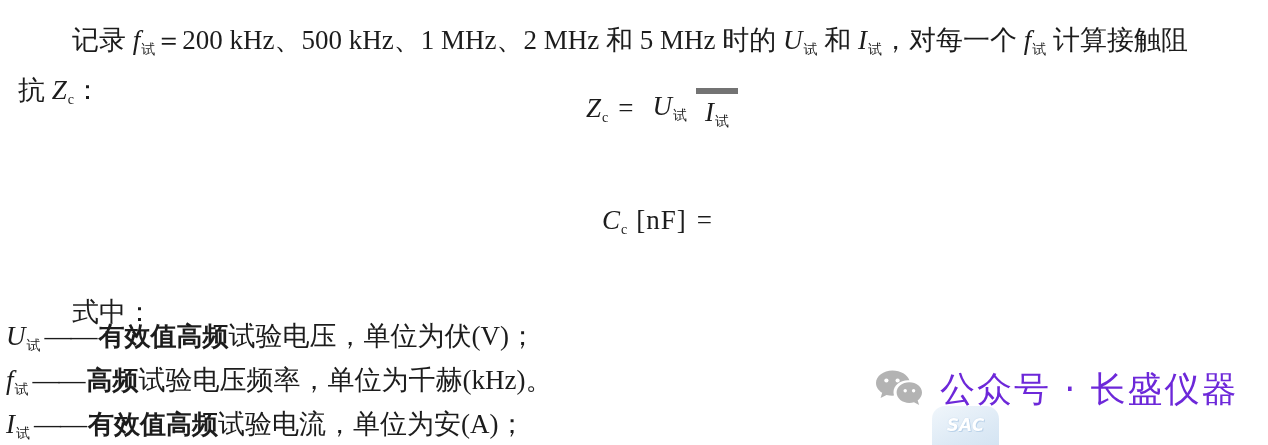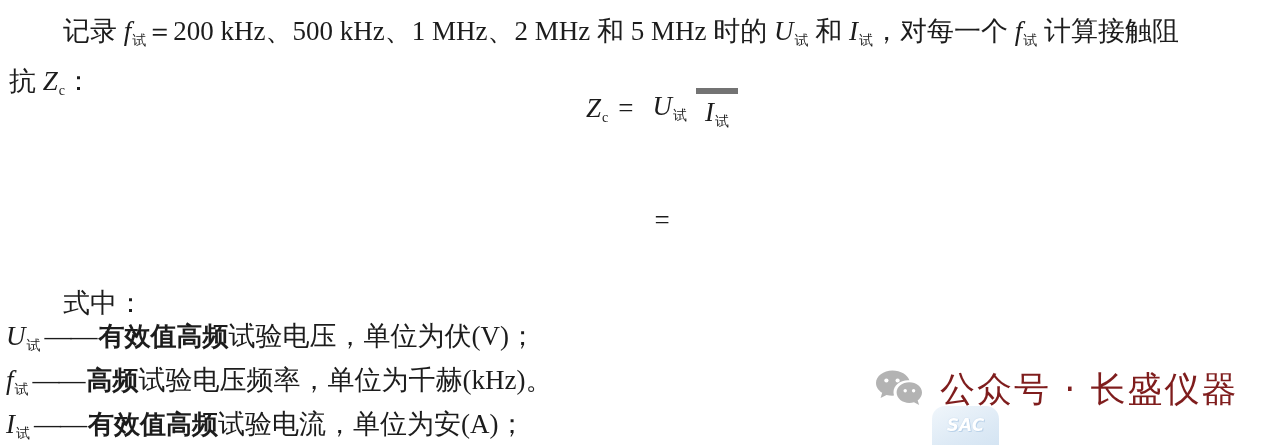--- a/index.html
+++ b/index.html
@@ -6,21 +6,21 @@
   .page{
     position:relative;
     width:1268px;height:445px;
     background:#ffffff;
     overflow:hidden;
     font-family:"Liberation Serif","DejaVu Serif",serif;
     font-size:27px;
     color:#1c1c1c;
   }
   .abs{position:absolute;}
-  .body-text{margin:3px;white-space:nowrap;}
+  .body-text{margin:12px;white-space:nowrap;}
   .intro{left:6px;top:3px;line-height:50px;text-indent:2em;}
   .cc-intro{left:6px;top:160px;line-height:34px;text-indent:2em;}
   .where{left:6px;top:283px;line-height:34px;text-indent:2em;}
   .defs{left:6px;top:314px;line-height:44px;}
   .def-line{white-space:nowrap;height:44px;}
   
   .mv{font-style:italic;font-family:"Liberation Serif","DejaVu Serif",serif;}
   sub.cs{font-size:14px;font-style:normal;vertical-align:-0.38em;line-height:0;margin-left:1px;}
   sup.ms{font-size:14px;font-style:normal;vertical-align:0.55em;line-height:0;}
   .formula{left:0;top:0;width:100%;display:flex;justify-content:center;margin-left:44px;}
@@ -32,21 +32,21 @@
   .frac{display:inline-flex;flex-direction:row;align-items:center;}
   .frac .num{padding:0 9px 4px;text-align:center;white-space:nowrap;}
   .frac .den{border-top:6px solid #737373;padding:3px 9px 0;text-align:center;white-space:nowrap;}
   .dash{letter-spacing:-1px;margin:0 2px 0 4px;}
   .term{font-weight:700;font-family:Liberation Serif, serif;font-size:26px;}
   
   .wm-icon{left:874px;top:369px;width:50px;height:40px;}
   .wm-label{
     left:940px;top:366px;
     font-family:"DejaVu Sans","Liberation Sans",sans-serif;
-    font-size:35px;color:#7f1d1d;letter-spacing:2px;white-space:nowrap;
+    font-size:35px;color:#6d28d9;letter-spacing:2px;white-space:nowrap;
   }
   .sac-logo{
     left:932px;top:406px;width:67px;height:56px;border-radius:13px;
     background:linear-gradient(155deg,#f0f6fb 0%,#dce9f5 55%,#cfe1f1 100%);
     display:flex;justify-content:center;
   }
   .sac-text{
     margin-top:9px;
     font-family:"DejaVu Sans","Liberation Sans",sans-serif;
     font-style:italic;font-weight:700;font-size:17px;letter-spacing:0px;
@@ -70,20 +70,21 @@
       <span class="frac">
         <span class="num"><i class="mv">U</i><sub class="cs">试</sub></span>
         <span class="den"><i class="mv">I</i><sub class="cs">试</sub></span>
       </span>
     </span>
   </div>
 
 
   <div class="abs formula f-cc">
     <span class="frow">
+      <span><i class="mv">C</i><sub class="cs">c</sub><span class="unit">[nF]</span></span>
       <span class="eq">=</span>
     </span>
   </div>
 
   <p class="abs body-text where">式中：</p>
 
   <div class="abs defs">
     <div class="def-line">
       <span><i class="mv">U</i><sub class="cs">试</sub></span><span class="dash">——</span><span class="term">有效值高频</span><span>试验电压，单位为伏(V)；</span>
     </div>

